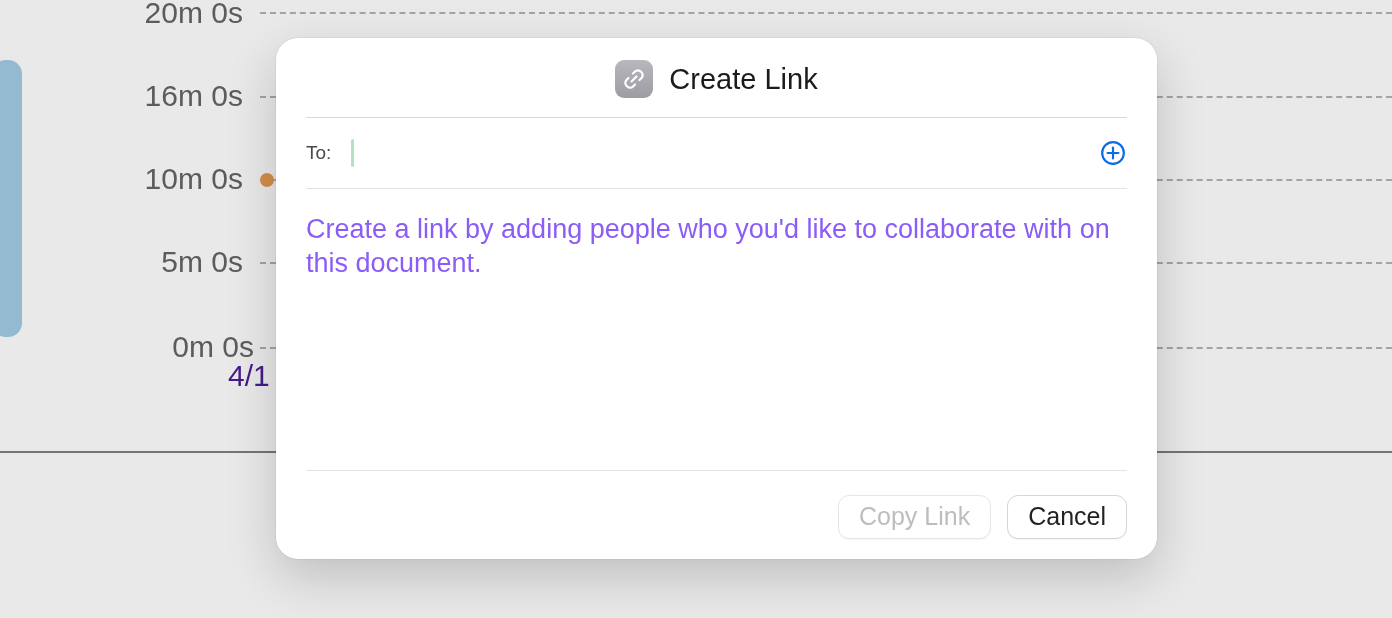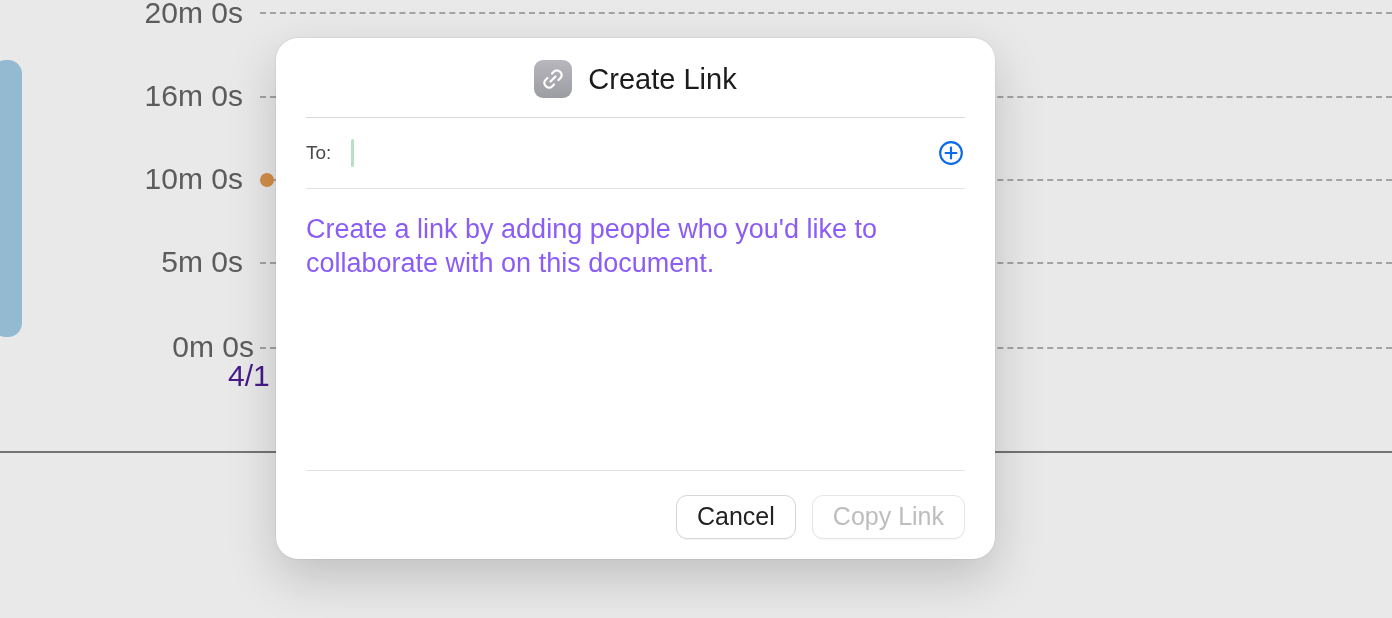--- a/index.html
+++ b/index.html
@@ -105,21 +105,21 @@
       position: absolute;
       inset: 0;
       background: rgba(0,0,0,0.07);
     }
 
     
     .modal {
       position: absolute;
       left: 276px;
       top: 38px;
-      width: 719px;
+      width: 881px;
       height: 521px;
       background: #ffffff;
       border-radius: 22px;
       box-shadow: 0 18px 50px rgba(0,0,0,0.18), 0 0 0 1px rgba(0,0,0,0.04);
       padding: 22px 30px 20px 30px;
       display: flex;
       flex-direction: column;
     }
     .modal-header {
       display: flex;
@@ -278,16 +278,16 @@
         <circle cx="12" cy="12" r="10" fill="none" stroke="#0b6be8" stroke-width="2"></circle>
         <line x1="12" y1="7" x2="12" y2="17" stroke="#0b6be8" stroke-width="2" stroke-linecap="round"></line>
         <line x1="7" y1="12" x2="17" y2="12" stroke="#0b6be8" stroke-width="2" stroke-linecap="round"></line>
       </svg>
     </div>
   </div>
 
   <div class="desc">Create a link by adding people who you'd like to collaborate with on this document.</div>
 
   <div class="footer">
+    <button class="btn disabled">Copy Link</button>
     <button class="btn">Cancel</button>
-    <button class="btn disabled">Copy Link</button>
   </div>
 </div>
 
 </body></html>

